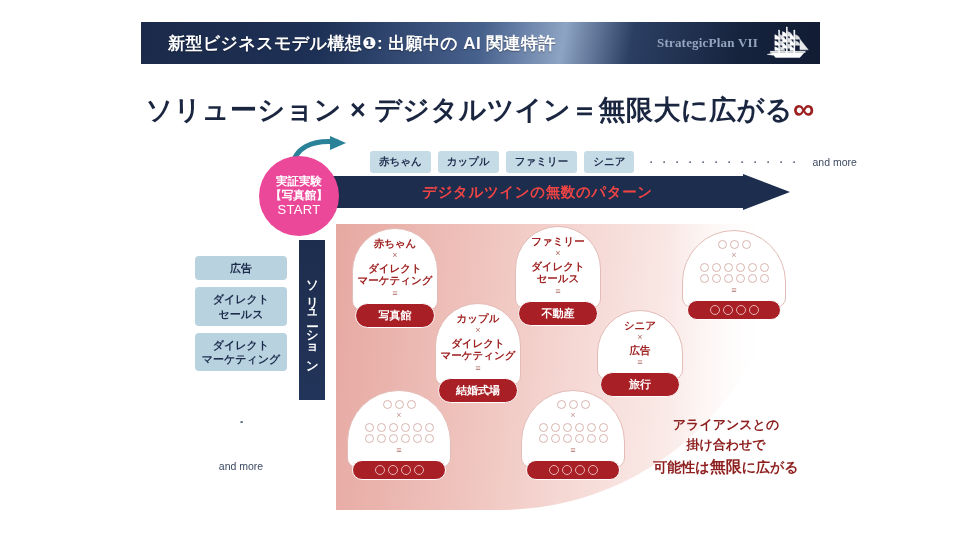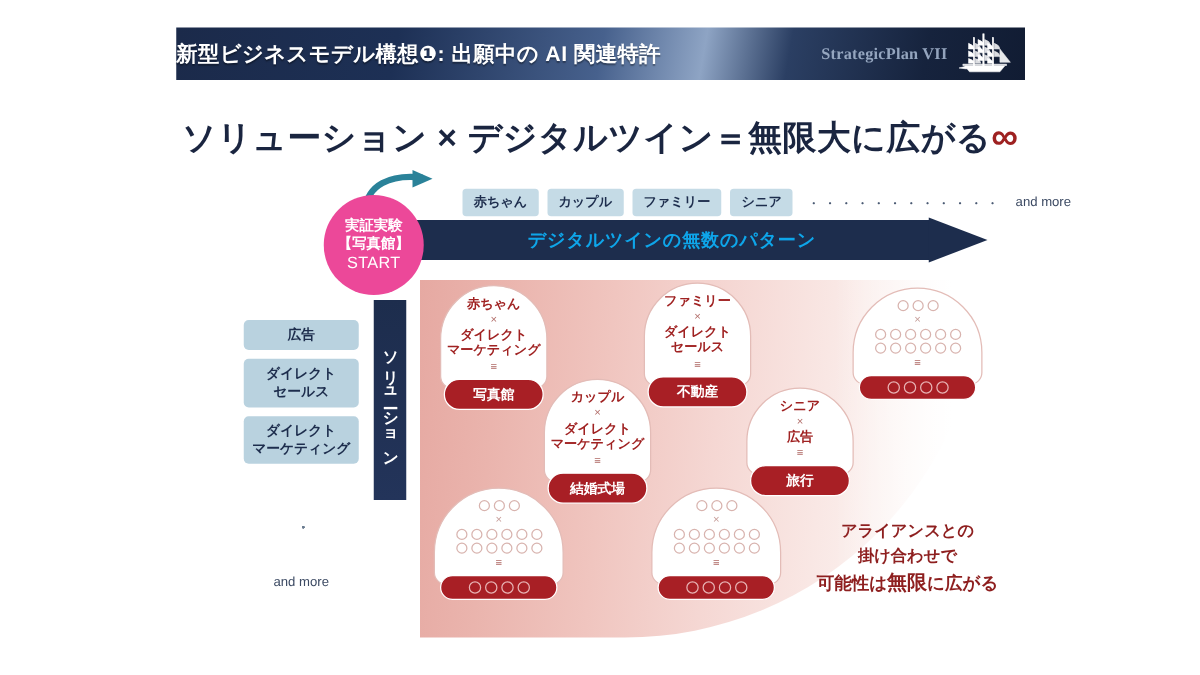--- a/index.html
+++ b/index.html
@@ -11,21 +11,21 @@
   .slide{position:relative;width:960px;height:540px;background:#fff;}
 
   
   .header{
     position:absolute;left:141px;top:22px;width:679px;height:42px;
     background:linear-gradient(100deg,#1b2a4a 0%,#1d3055 26%,#47618d 50%,#8ea4c4 62%,#2b3f63 72%,#16233d 88%,#111c33 100%);
     display:flex;align-items:center;
   }
   .header-title{
     color:#ffffff;font-size:17px;font-weight:bold;letter-spacing:.4px;
-    white-space:nowrap;text-shadow:0 1px 1px rgba(0,0,0,.35);
+    margin-left:27px;white-space:nowrap;text-shadow:0 1px 1px rgba(0,0,0,.35);
   }
   .brand-wrap{position:absolute;right:10px;top:0;height:42px;display:flex;align-items:center;gap:6px;}
   .brand-text{
     color:#9fb0c9;font-family:"Liberation Serif","DejaVu Serif",serif;
     font-size:13px;font-weight:bold;letter-spacing:.2px;opacity:.92;
   }
   .ship-icon{width:46px;height:38px;display:block;}
 
   
   .main-title{
@@ -57,21 +57,21 @@
     color:#4a5a73;font-size:11px;letter-spacing:2px;margin:0 4px;white-space:nowrap;
   }
   .tag-more{color:#3c4a63;font-size:10.5px;white-space:nowrap;}
 
   
   .harrow{position:absolute;left:330px;top:174px;width:462px;height:36px;}
   .harrow-body{
     position:absolute;left:0;top:2px;width:415px;height:32px;
     background:#1d2d4d;display:flex;align-items:center;justify-content:center;
   }
-  .harrow-label{color:#0ea5e9;font-size:14.5px;font-weight:bold;letter-spacing:.6px;white-space:nowrap;}
+  .harrow-label{color:#ef4444;font-size:14.5px;font-weight:bold;letter-spacing:.6px;white-space:nowrap;}
   .harrow-head{
     position:absolute;left:413px;top:0;width:0;height:0;
     border-top:18px solid transparent;border-bottom:18px solid transparent;
     border-left:47px solid #1d2d4d;
   }
 
   
   .start-circle{
     position:absolute;left:259px;top:156px;width:80px;height:80px;border-radius:50%;
     background:#ec4899;color:#fff;display:flex;flex-direction:column;

